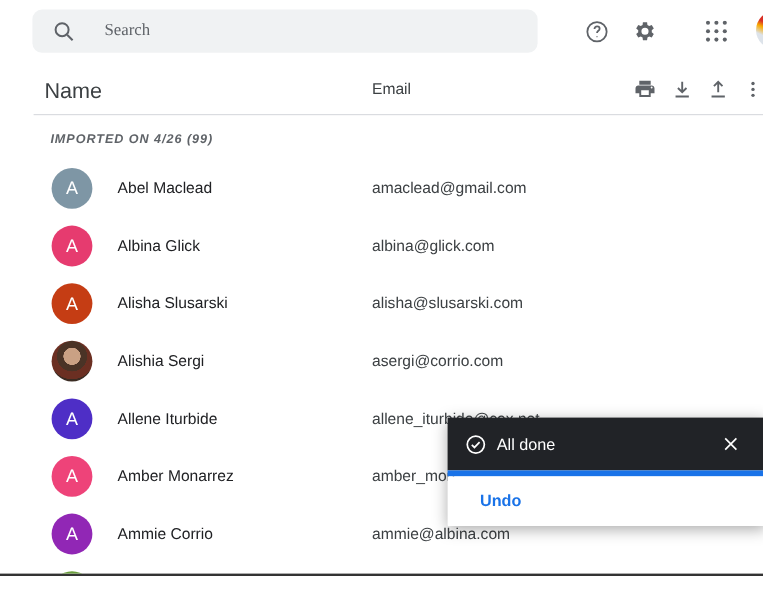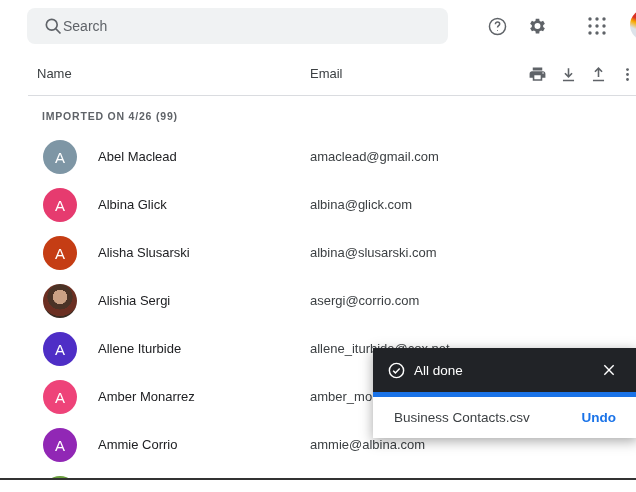--- a/index.html
+++ b/index.html
@@ -3,35 +3,35 @@
 <meta charset="utf-8">
 <style>
   html,body{margin:0;padding:0;background:#ffffff;}
   *{box-sizing:border-box;font-family:"Liberation Sans","DejaVu Sans",sans-serif;}
   .screen{position:relative;width:636px;height:480px;background:#fff;overflow:hidden;
           border-bottom:2px solid #333333;}
   
   .topbar{position:absolute;left:0;top:0;width:636px;height:52px;background:#fff;}
   .searchbar{position:absolute;left:27px;top:8px;width:421px;height:36px;background:#f0f2f3;
              border-radius:8px;display:flex;align-items:center;padding-left:16px;cursor:text;}
-  .searchbar .ph{color:#5f6368;font-size:14px;margin-left:0;}
+  .searchbar .ph{color:#5f6368;font-size:14px;margin-left:24px;font-family:Liberation Serif, serif;}
   .iconbtn{position:absolute;top:6px;width:40px;height:40px;border-radius:50%;display:flex;
            align-items:center;justify-content:center;cursor:pointer;background:transparent;border:none;}
   .avatar-sliver{position:absolute;top:9px;right:-26px;width:32px;height:32px;border-radius:50%;
                  background:linear-gradient(205deg,#d93025 45%,#f9ab00 55%,#dde3ea 70%);}
   
   .listheader{position:absolute;left:0;top:52px;width:636px;height:43px;background:#fff;}
-  .colname{position:absolute;left:37px;top:14px;font-size:13px;color:#3c4043;}
+  .colname{position:absolute;left:37px;top:14px;font-size:18px;color:#3c4043;}
   .colemail{position:absolute;left:310px;top:14px;font-size:13px;color:#3c4043;}
   .hicon{position:absolute;top:3px;width:38px;height:38px;border-radius:50%;display:flex;
          align-items:center;justify-content:center;cursor:pointer;background:transparent;border:none;}
   .divider{position:absolute;left:28px;right:0;top:95px;height:1px;background:#dadce0;}
   
   .section-label{position:absolute;left:42px;top:110px;font-size:10.5px;font-weight:bold;
-                 letter-spacing:.8px;color:#5f6368;text-transform:uppercase;}
+                 letter-spacing:.8px;color:#5f6368;text-transform:uppercase;font-style:italic;}
   
   .rows{position:absolute;left:0;top:133px;width:636px;}
   .row{position:relative;height:48px;cursor:pointer;}
   .avatar{position:absolute;left:43px;top:7px;width:34px;height:34px;border-radius:50%;
           display:flex;align-items:center;justify-content:center;color:#fff;font-size:15px;}
   .avatar.photo{background:
       radial-gradient(circle at 50% 38%, #caa184 0 26%, #4a3326 27% 46%, #6b2f22 47% 70%, #3a2b22 71%);}
   .rname{position:absolute;left:98px;top:16px;font-size:13px;color:#202124;white-space:nowrap;}
   .remail{position:absolute;left:310px;top:16px;font-size:13px;color:#3c4043;white-space:nowrap;}
   
@@ -126,21 +126,21 @@
         <span class="remail">amaclead@gmail.com</span>
       </div>
       <div class="row">
         <div class="avatar" style="background: rgb(230, 59, 111);">A</div>
         <span class="rname">Albina Glick</span>
         <span class="remail">albina@glick.com</span>
       </div>
       <div class="row">
         <div class="avatar" style="background: rgb(197, 61, 20);">A</div>
         <span class="rname">Alisha Slusarski</span>
-        <span class="remail">albina@slusarski.com</span>
+        <span class="remail">alisha@slusarski.com</span>
       </div>
       <div class="row">
         <div class="avatar photo"></div>
         <span class="rname">Alishia Sergi</span>
         <span class="remail">asergi@corrio.com</span>
       </div>
       <div class="row">
         <div class="avatar" style="background: rgb(78, 46, 198);">A</div>
         <span class="rname">Allene Iturbide</span>
         <span class="remail">allene_iturbide@cox.net</span>
@@ -172,19 +172,18 @@
       </span>
       <span class="toast-title">All done</span>
       <button class="toast-close">
         <svg width="14" height="14" viewBox="0 0 24 24" fill="none" stroke="#ffffff" stroke-width="2.4">
           <path d="M4 4l16 16M20 4L4 20"></path>
         </svg>
       </button>
     </div>
     <div class="toast-bar"></div>
     <div class="toast-body">
-      <span class="toast-file">Business Contacts.csv</span>
       <button class="toast-undo">Undo</button>
     </div>
   </div>
 
 </div>
 <div class="below"></div>
 
 </body></html>

